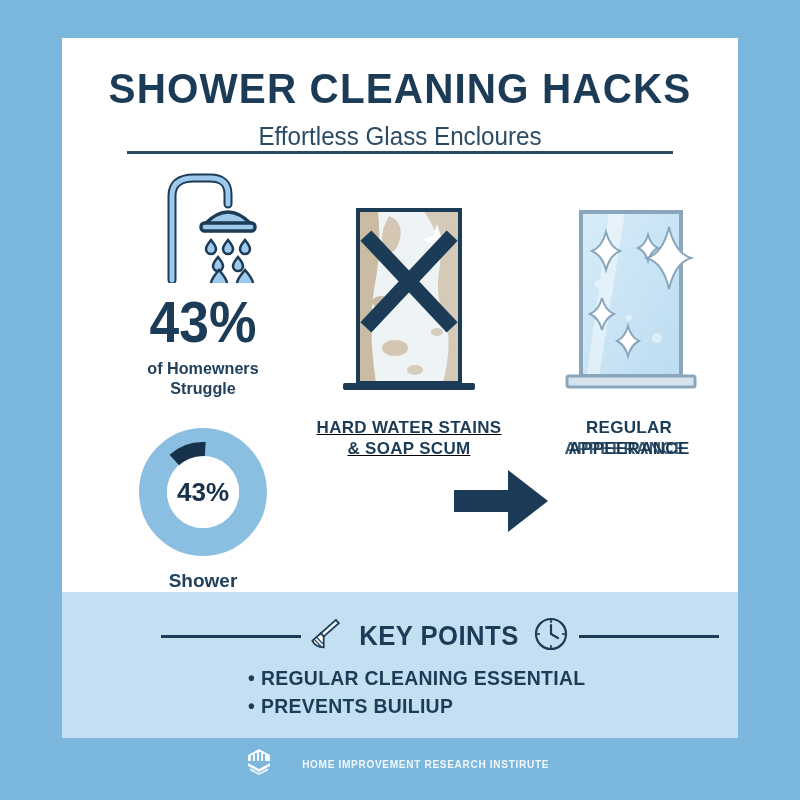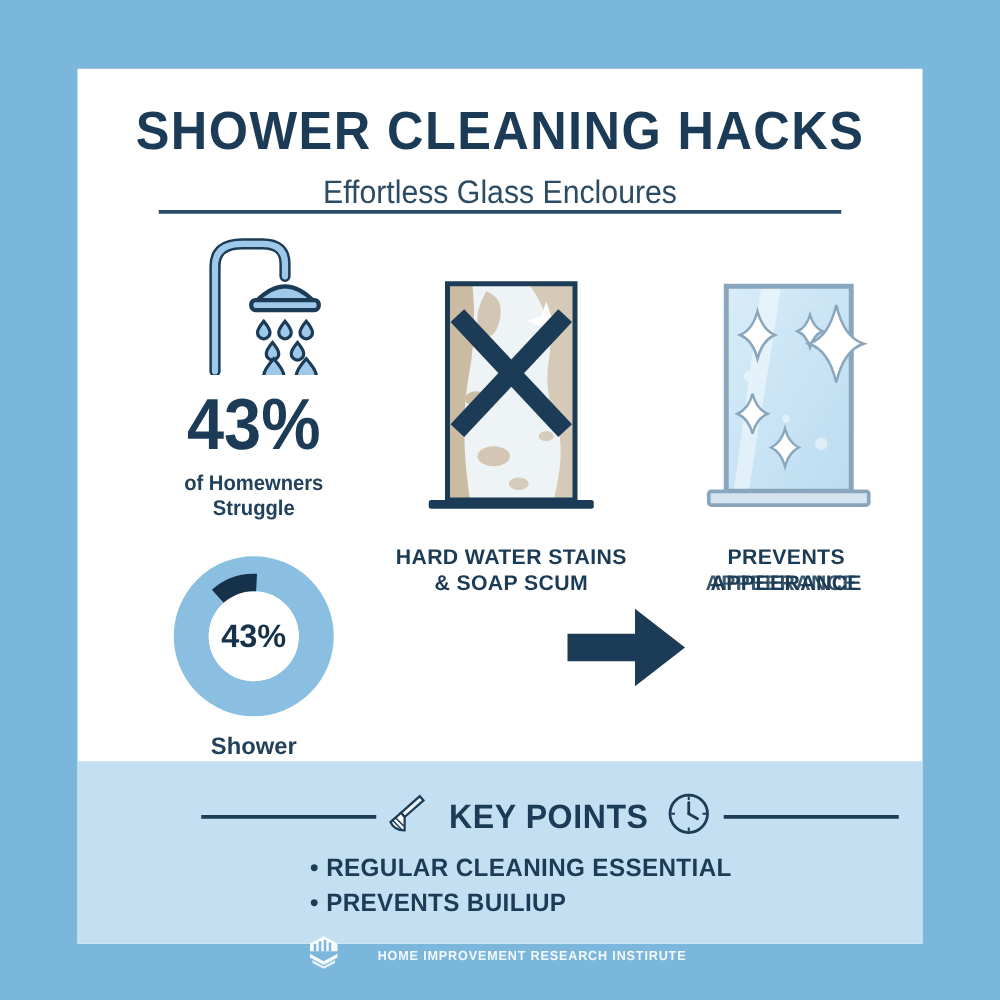--- a/index.html
+++ b/index.html
@@ -15,21 +15,21 @@
   }
   .poster {
     position: relative;
     width: 800px;
     height: 800px;
     background: #7bb6dc;
   }
   .card {
     position: absolute;
     left: 62px;
-    top: 55px;
+    top: 38px;
     width: 676px;
     height: 700px;
     background: #ffffff;
     overflow: hidden;
   }
 
   
   .header {
     position: absolute;
     left: 0;
@@ -132,21 +132,21 @@
     text-align: center;
   }
   .panel-caption {
     font-family: "Liberation Sans Narrow", "Liberation Sans", sans-serif;
     font-size: 17px;
     font-weight: bold;
     color: #1b3b56;
     line-height: 1.25;
     letter-spacing: 0.3px;
   }
-  .panel-middle { left: 232px; top: 160px; width: 230px; }
+  .panel-middle { left: 232px; top: 160px; width: 230px; text-decoration: underline; }
   .panel-right  { left: 452px; top: 160px; width: 230px; }
   .panel-right .panel-caption { position: relative; }
   .glitch-overlay {
     position: absolute;
     left: 0;
     right: 0;
     top: 21px;
     font-family: "Liberation Sans Narrow", "Liberation Sans", sans-serif;
     font-size: 17px;
     font-weight: bold;
@@ -346,21 +346,21 @@
           <g fill="#ffffff" stroke="#8aa6bc" stroke-width="2">
             <path d="M67 34 q4 15 14 19 q-10 4 -14 19 q-4 -15 -14 -19 q10 -4 14 -19 z"></path>
             <path d="M109 37 q3 10 10 13 q-7 3 -10 13 q-3 -10 -10 -13 q7 -3 10 -13 z"></path>
             <path d="M130 29 q6 26 22 31 q-16 5 -22 31 q-6 -26 -22 -31 q16 -5 22 -31 z"></path>
             <path d="M63 100 q3 12 12 16 q-9 4 -12 16 q-3 -12 -12 -16 q9 -4 12 -16 z"></path>
             <path d="M89 128 q3 11 11 15 q-8 4 -11 15 q-3 -11 -11 -15 q8 -4 11 -15 z"></path>
           </g>
         </svg>
       </span>
       <div class="panel-caption">
-        <span>PREVENTS</span><br>
+        <span>REGULAR</span><br>
         <span>APPEERANCE</span>
         <div class="glitch-overlay">APPEERANCE</div>
       </div>
     </div>
 
     <span class="arrow">
       <svg width="98" height="66" viewBox="0 0 98 66">
         <path d="M2 22 H56 V2 L96 33 L56 64 V44 H2 Z" fill="#1b3b56"></path>
       </svg>
     </span>

